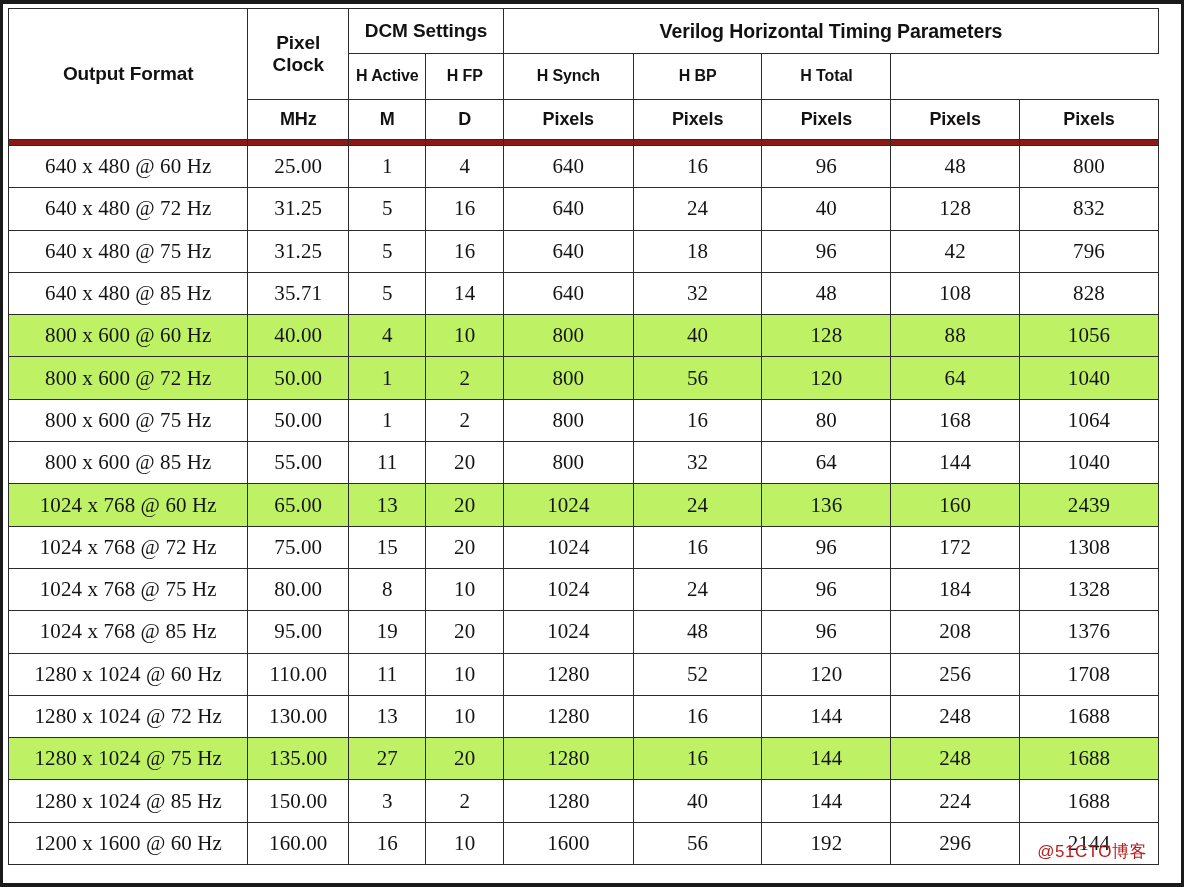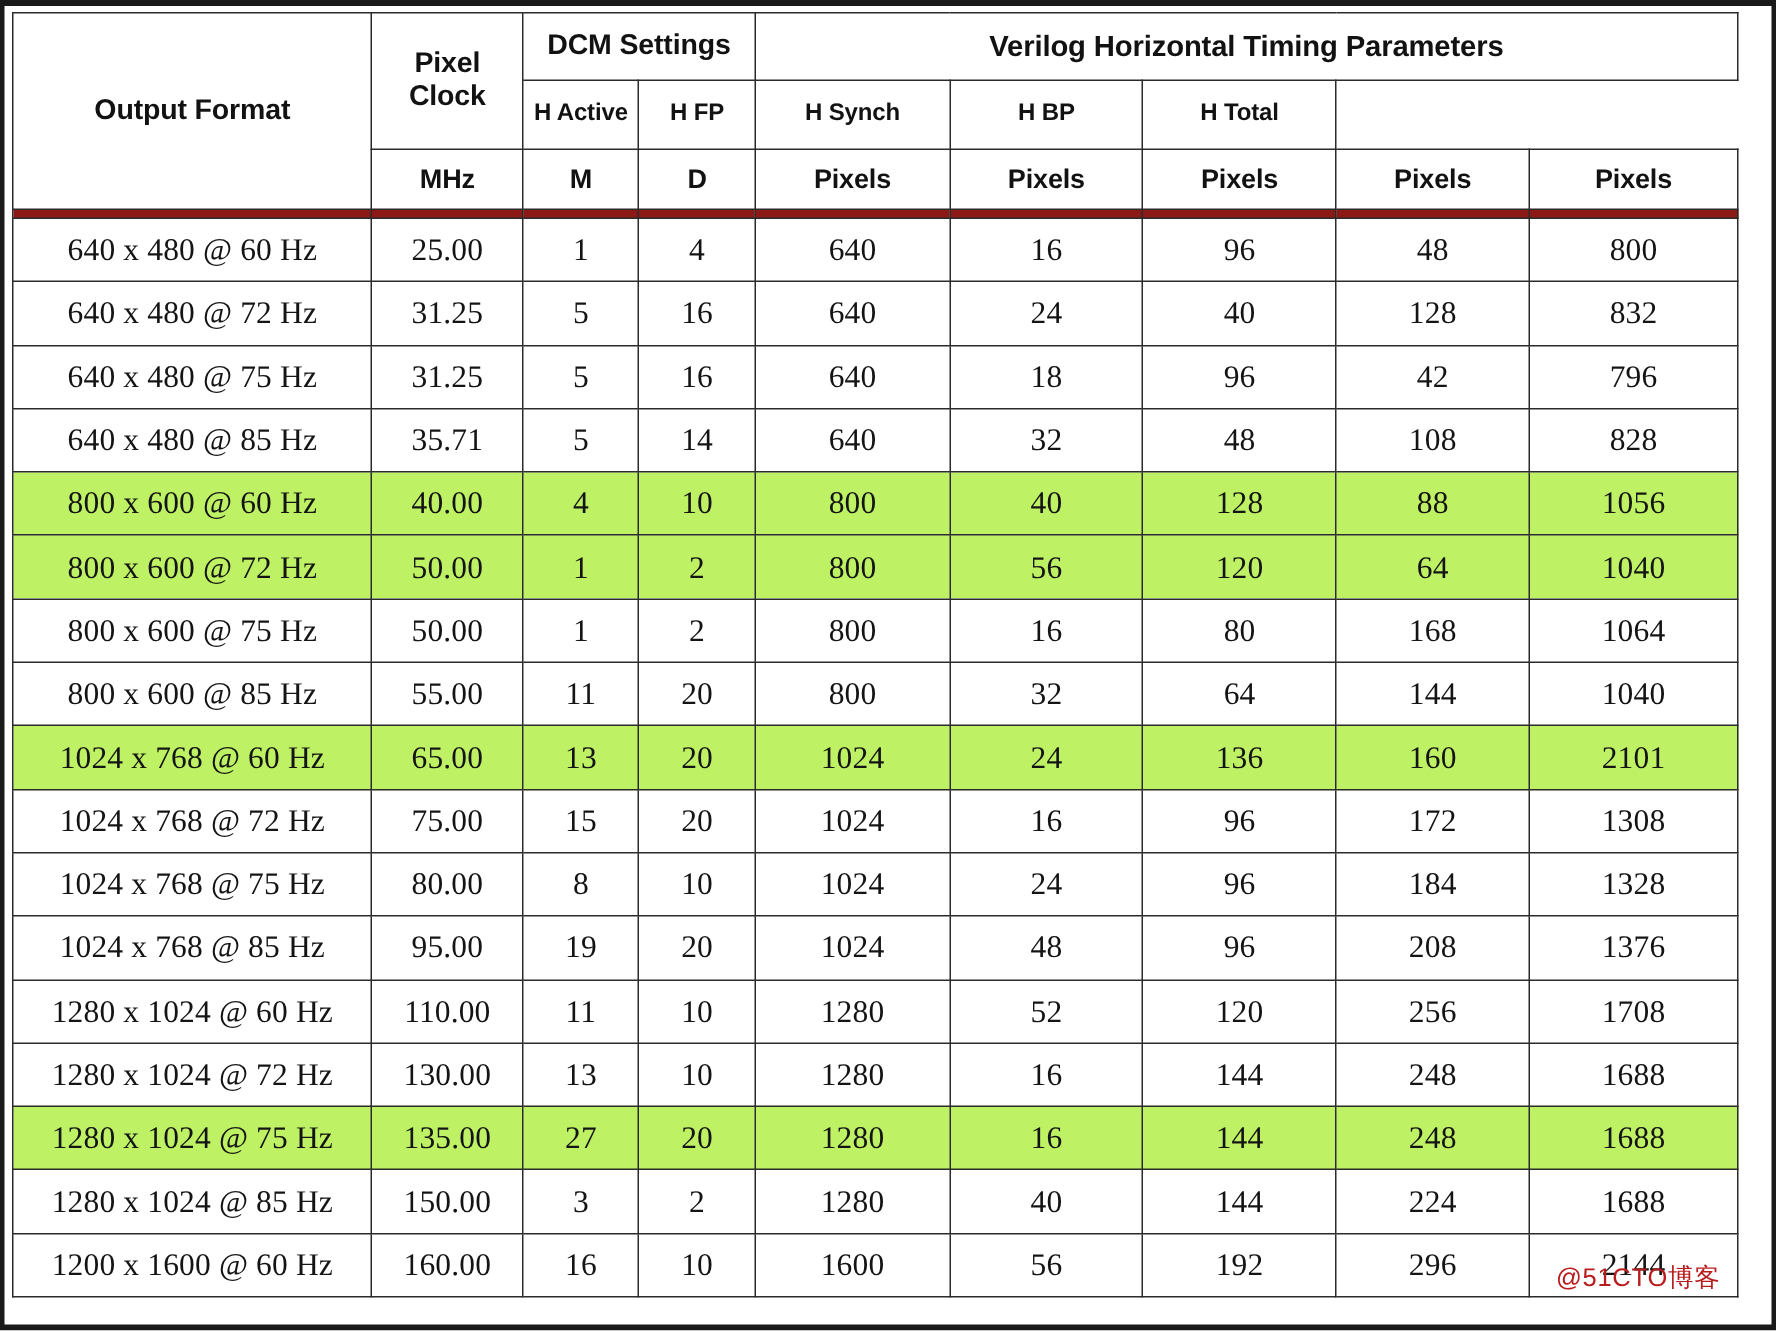--- a/index.html
+++ b/index.html
@@ -257,21 +257,21 @@
         </tr>
         <tr class="hl">
           <td class="fmt">1024 x 768 @ 60 Hz</td>
           <td>65.00</td>
           <td>13</td>
           <td>20</td>
           <td>1024</td>
           <td>24</td>
           <td>136</td>
           <td>160</td>
-          <td>2101</td>
+          <td>2439</td>
         </tr>
         <tr>
           <td class="fmt">1024 x 768 @ 72 Hz</td>
           <td>75.00</td>
           <td>15</td>
           <td>20</td>
           <td>1024</td>
           <td>16</td>
           <td>96</td>
           <td>172</td>

